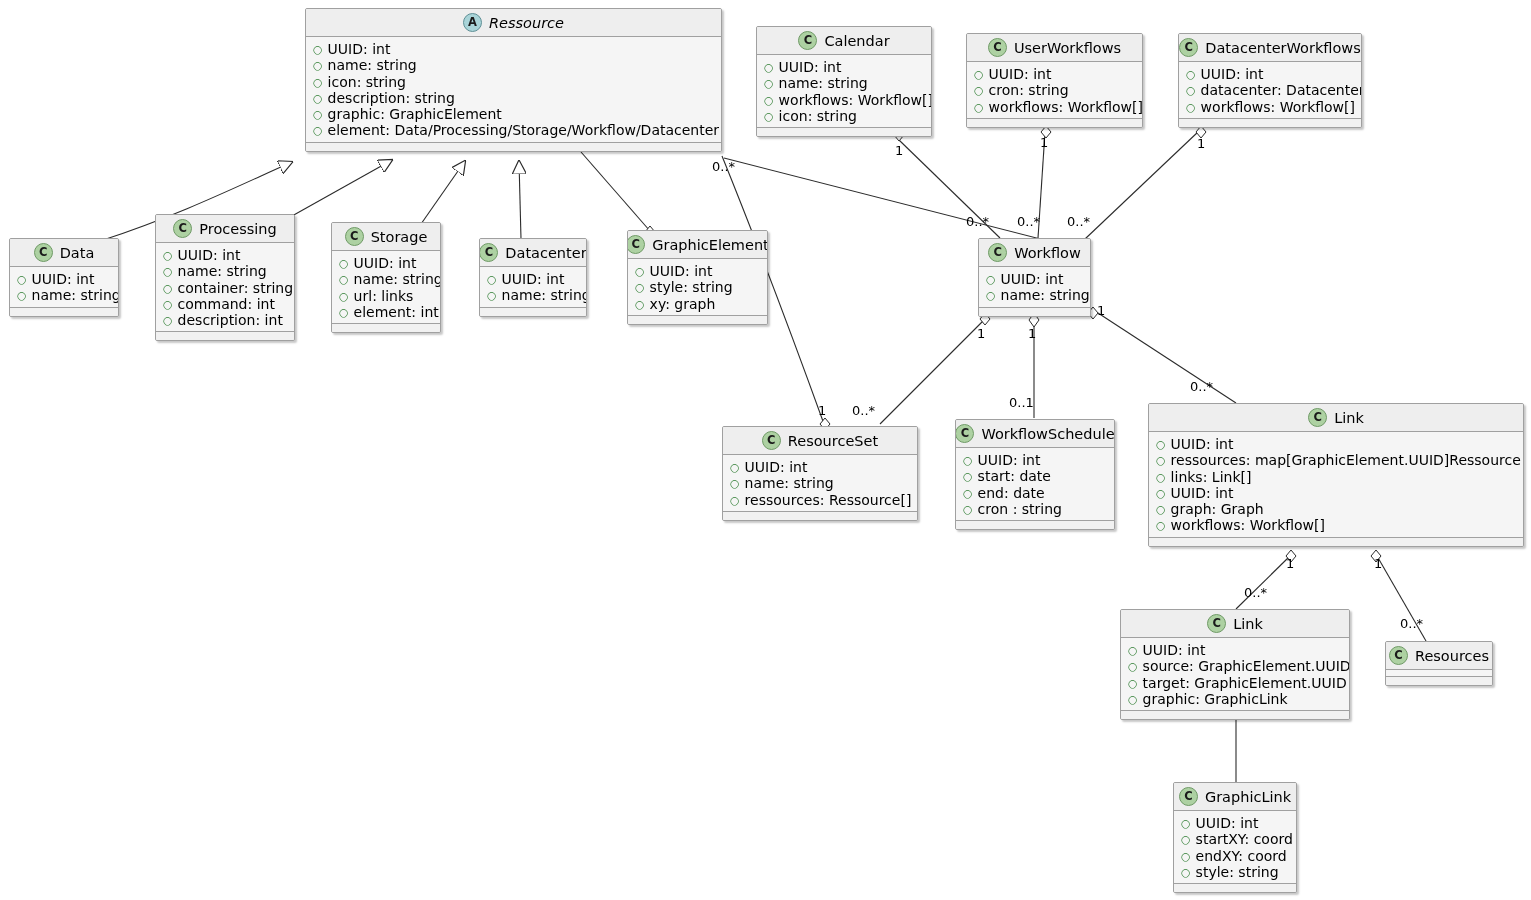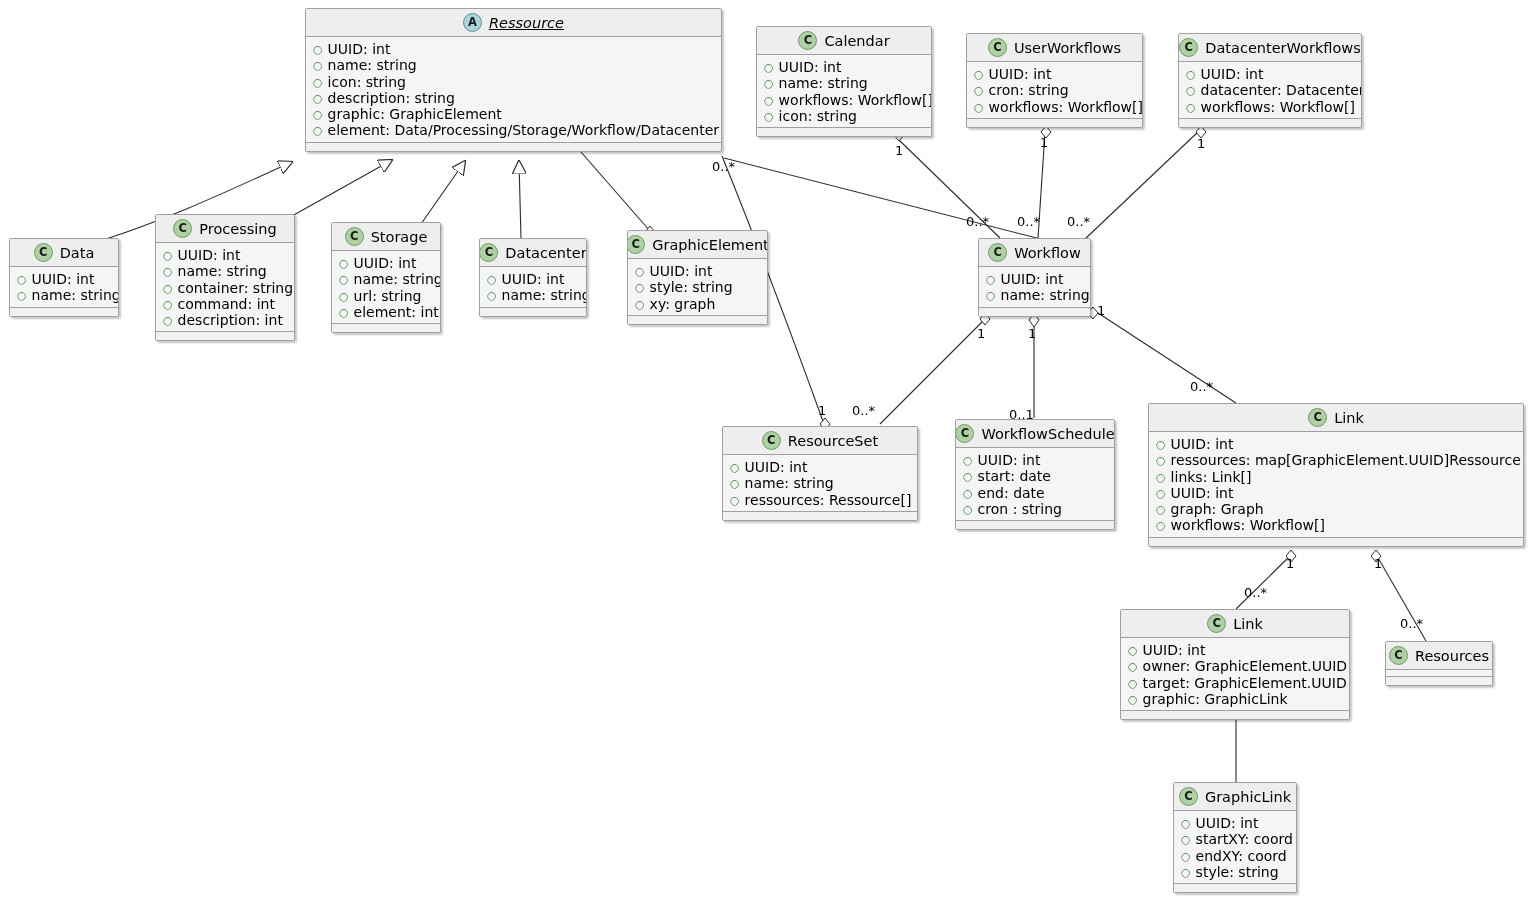--- a/index.html
+++ b/index.html
@@ -42,21 +42,20 @@
     gap: 7px;
     padding: 4px 8px 4px 8px;
     background: #eeeeee;
     border-bottom: 1px solid #a0a0a0;
     font-size: 14.5px;
     color: #000000;
     white-space: nowrap;
   }
   .cls-header.abstract .cls-title {
     font-style: italic;
-    text-decoration: underline;
   }
   .stereo {
     display: inline-flex;
     align-items: center;
     justify-content: center;
     width: 17px;
     height: 17px;
     border-radius: 50%;
     font-size: 11.5px;
     font-weight: bold;
@@ -324,21 +323,21 @@
           <div class="attr">
             <span class="vis">○</span>
             <span>UUID: int</span>
           </div>
           <div class="attr">
             <span class="vis">○</span>
             <span>name: string</span>
           </div>
           <div class="attr">
             <span class="vis">○</span>
-            <span>url: string</span>
+            <span>url: links</span>
           </div>
           <div class="attr">
             <span class="vis">○</span>
             <span>element: int</span>
           </div>
         </div>
         <div class="cls-methods"></div>
       </div>
       <div class="umlclass" style="left: 479px; top: 238px; width: 108px;">
         <div class="cls-header">
@@ -479,21 +478,21 @@
           <span class="stereo c">C</span>
           <span class="cls-title">Link</span>
         </div>
         <div class="cls-attrs">
           <div class="attr">
             <span class="vis">○</span>
             <span>UUID: int</span>
           </div>
           <div class="attr">
             <span class="vis">○</span>
-            <span>owner: GraphicElement.UUID</span>
+            <span>source: GraphicElement.UUID</span>
           </div>
           <div class="attr">
             <span class="vis">○</span>
             <span>target: GraphicElement.UUID</span>
           </div>
           <div class="attr">
             <span class="vis">○</span>
             <span>graphic: GraphicLink</span>
           </div>
         </div>
@@ -539,20 +538,20 @@
       <div class="mult" style="left: 1040px; top: 136px;">1</div>
       <div class="mult" style="left: 1197px; top: 137px;">1</div>
       <div class="mult" style="left: 966px; top: 215px;">0..*</div>
       <div class="mult" style="left: 1017px; top: 215px;">0..*</div>
       <div class="mult" style="left: 1067px; top: 215px;">0..*</div>
       <div class="mult" style="left: 977px; top: 327px;">1</div>
       <div class="mult" style="left: 1028px; top: 327px;">1</div>
       <div class="mult" style="left: 1097px; top: 304px;">1</div>
       <div class="mult" style="left: 818px; top: 404px;">1</div>
       <div class="mult" style="left: 852px; top: 404px;">0..*</div>
-      <div class="mult" style="left: 1009px; top: 408px;">0..1</div>
+      <div class="mult" style="left: 1009px; top: 396px;">0..1</div>
       <div class="mult" style="left: 1190px; top: 380px;">0..*</div>
       <div class="mult" style="left: 1286px; top: 557px;">1</div>
       <div class="mult" style="left: 1244px; top: 586px;">0..*</div>
       <div class="mult" style="left: 1374px; top: 557px;">1</div>
       <div class="mult" style="left: 1400px; top: 617px;">0..*</div>
     </div>
 </div>
 
 </body></html>

